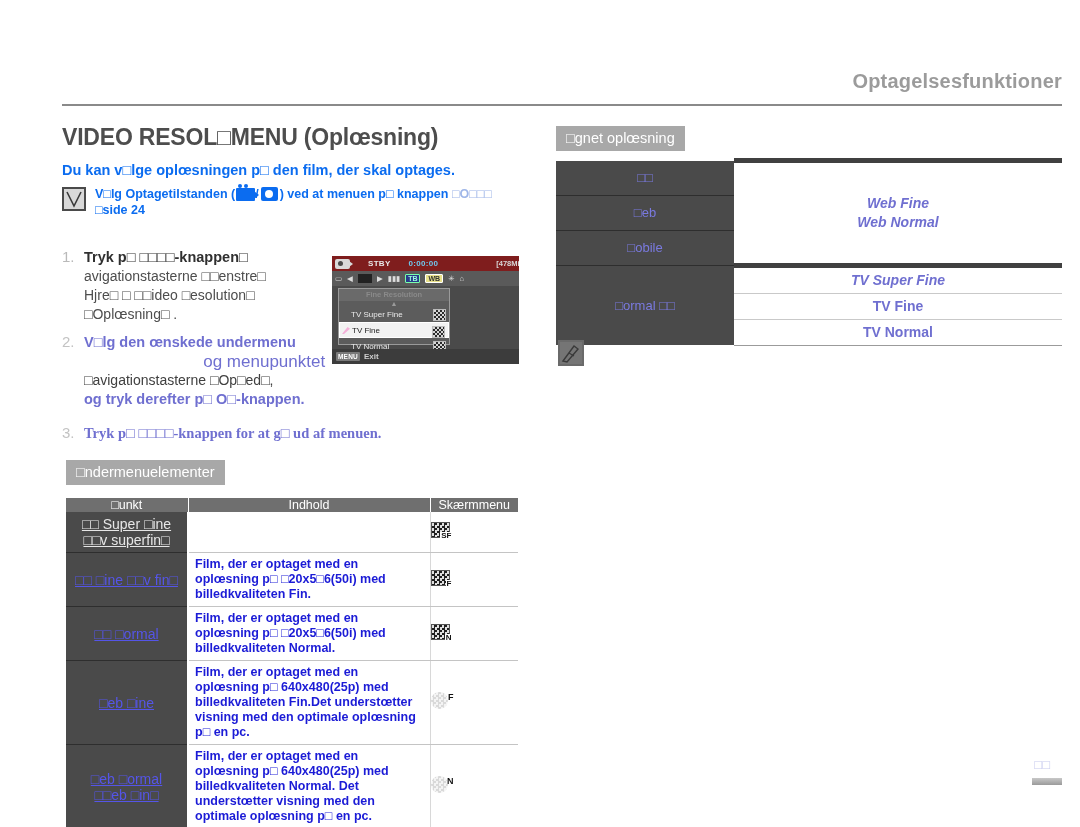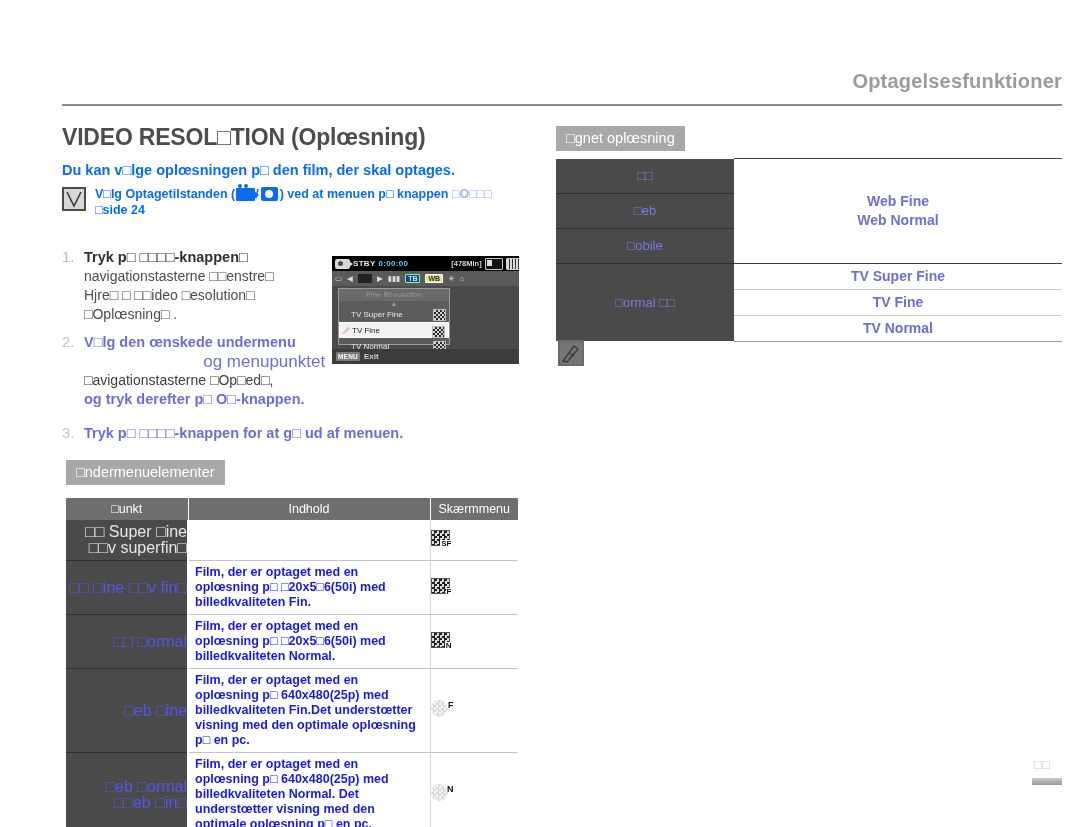--- a/index.html
+++ b/index.html
@@ -137,46 +137,46 @@
     font-size: 14px; color: #4d4d4d; font-weight: normal;
   }
   #step-2 { top: 333px; }
   #step-2 .num { color: #c3c3c3; }
   #step-2 .l1 { font-size: 14.5px; font-weight: bold; color: #6f6fd0; }
   #step-2 .l2 { font-size: 17px; font-weight: normal; color: #6f6fd0; text-align: right; }
   #step-2 .l3 { font-size: 14px; color: #404040; }
   #step-2 .l4 { font-size: 14.5px; font-weight: bold; color: #6f6fd0; }
   #step-3 { top: 424px; width: 430px; }
   #step-3 .num { color: #c3c3c3; }
-  #step-3 .l1 { font-size: 14.5px; font-weight: bold; color: #6f6fd0; }
+  #step-3 .l1 { font-size: 14.5px; font-weight: bold; color: #6f6fd0; font-family: Liberation Serif, serif; }
 
   
   #camera-lcd {
     left: 329px;
     top: 253px;
     width: 193px;
     height: 114px;
     background: #ffffff;
     padding: 3px;
     box-sizing: border-box;
   }
   #lcd-screen {
     width: 100%; height: 100%;
     background: #4a4a4a;
     position: relative;
     overflow: hidden;
   }
   #lcd-statusbar {
     position: absolute; left: 0; right: 0; top: 0;
     height: 15px;
-    background: #000000;
+    background: #7f1d1d;
     display: flex; align-items: center;
     padding: 0 3px;
     box-sizing: border-box;
-    gap: 3px;
+    gap: 18px;
   }
   .rec-icon {
     width: 15px; height: 10px;
     background: #d9d9d9;
     border-radius: 2px;
     position: relative;
     flex: none;
   }
   .rec-icon::before{
     content:"";position:absolute;left:3px;top:2.5px;width:5px;height:5px;
@@ -260,52 +260,53 @@
   #suited-table .lcol{
     width:178px; background:#4a4a4a; color:#7a7ae0;
     text-align:center; font-size:13px;
     border-bottom:1px solid #2e2e2e;
   }
   #suited-table .lcol.last{ border-bottom:none;margin-left:16px; }
   #suited-table .rcol{
     background:#fff; color:#6f6fd0; text-align:center;
     font-size:14px; font-weight:bold; line-height:19px;
   }
-  #suited-table .rule-top{ border-top:1px solid #404040; }
+  #suited-table .rule-top{ border-top:5px solid #404040;font-style:italic; }
   #suited-table .rule-bot{ border-bottom:1px solid #c9c9c9; }
   #suited-table .rule-bot-dark{ border-bottom:1px solid #9b9b9b; }
 
   
   #note-pen-icon{
     left:558px; top:340px; width:26px;height:26px;
     border:2px solid #6a6a6a; background:#757575; box-sizing:border-box;
   }
 
   
   #submenu-caption { left:66px; top:460px; }
   #submenu-table {
     left:66px; top:498px; width:452px;
     border-bottom:2px solid #6a6a6a;
   }
   #submenu-table table{ border-collapse:collapse; width:100%; table-layout:fixed;}
   #submenu-table th, #submenu-table td{ padding:0; }
   #submenu-table thead th{
     background:#6f6f6f; color:#fff; font-weight:normal;
-    font-size:12.5px; height:22px; text-align:center;
+    font-size:12.5px; height:14px; text-align:center;
     border-right:1px solid #fff;
   }
   #submenu-table thead th:last-child{ border-right:none; }
   #submenu-table .c1{ width:122px; }
   #submenu-table .c2{ width:242px; }
   #submenu-table .c3{ width:88px; }
   #submenu-table tbody td.k{
-    background:#4a4a4a; color:#5555e8; text-align:right;
-    font-size:16px; line-height:16px;
+    background:#4a4a4a; color:#5555e8; text-align:center;
+    font-size:14px; line-height:16px;
     border-bottom:1px solid #2e2e2e;
     border-right:2px solid #ffffff;
+    text-decoration:underline;
   }
   #submenu-table tbody td.k.first{ color:#e6e6e6; }
   #submenu-table tbody td.v{
     background:#fff; color:#1b1bd6; font-weight:bold;
     font-size:12.5px; line-height:15px; padding:4px 4px 4px 6px;
     border-bottom:1px solid #c4c4c4;
     border-right:1px solid #d8d8d8;
   }
   #submenu-table tbody td.o{
     background:#fff; text-align:left;
@@ -341,42 +342,42 @@
     right:18px; bottom:42px; width:30px; height:7px;
     background: linear-gradient(to bottom,#c8c8c8,#9a9a9a);
   }
 </style>
 </head>
 <body>
 
 <div class="abs" id="page-header-title">Optagelsesfunktioner</div>
 <div class="abs" id="header-rule"></div>
 
-<div class="abs" id="section-title">VIDEO RESOL□TION (Oplœsning)</div>
+<div class="abs" id="section-title">VIDEO RESOL□MENU (Oplœsning)</div>
 
 <div class="abs" id="section-lead">Du kan v□lge oplœsningen p□ den film, der skal optages.</div>
 
 <div class="abs" id="mode-note">
   <span class="vicon">
     <svg width="20" height="20" viewBox="0 0 20 20">
       <path d="M3 3 L10 17 L17 3" fill="none" stroke="#3a3a3a" stroke-width="1.6"></path>
     </svg>
   </span>
   <div class="txt">
     <span>V□lg Optagetilstanden (</span><span class="cam-glyph"></span><span>/</span><span class="photo-glyph"></span><span>) ved at menuen p□ knappen</span>
     <span class="dim">□O□□□</span><br>
     <span>□side 24</span>
   </div>
 </div>
 
 <div class="step" id="step-1">
   <span class="num">1.</span>
   <div class="body">
     <div class="l1">Tryk p□ □□□□-knappen□</div>
-    <div class="l2">navigationstasterne □□enstre□</div>
+    <div class="l2">avigationstasterne □□enstre□</div>
     <div class="l3">Hjre□  □ □□ideo □esolution□</div>
     <div class="l4">□Oplœsning□ .</div>
   </div>
 </div>
 
 <div class="step" id="step-2">
   <span class="num">2.</span>
   <div class="body">
     <div class="l1">V□lg den œnskede undermenu</div>
     <div class="l2">og menupunktet vha.</div>

